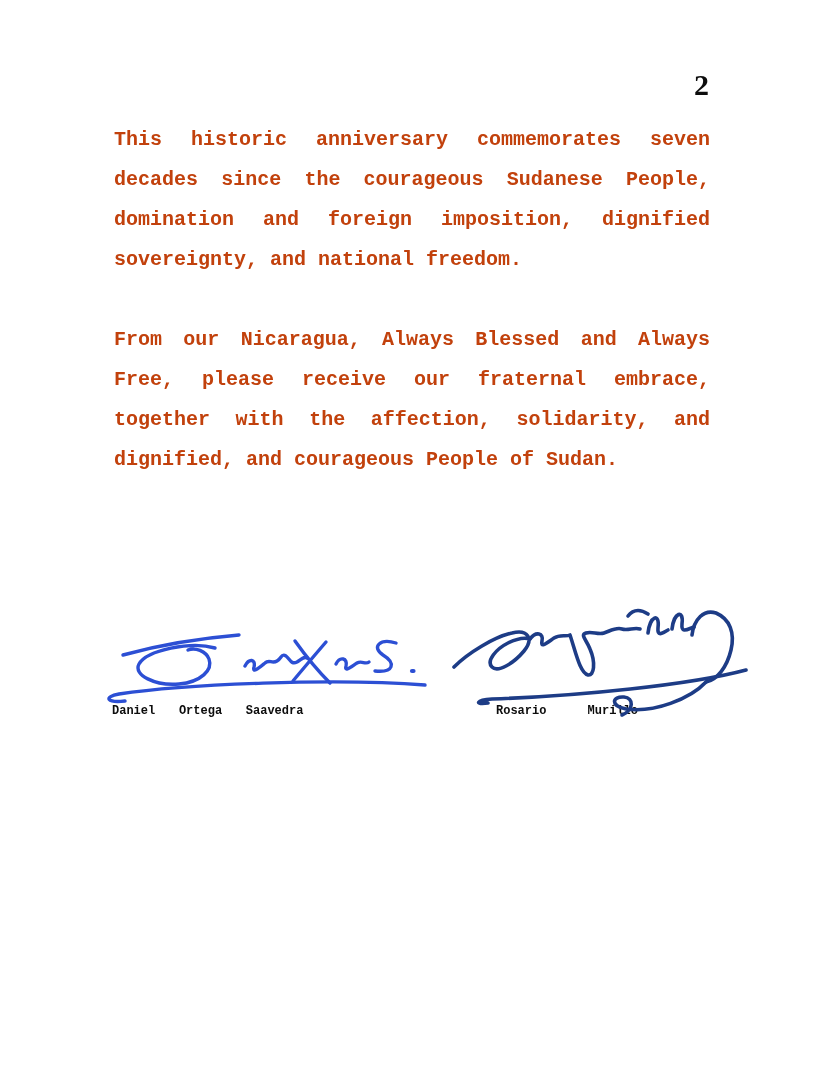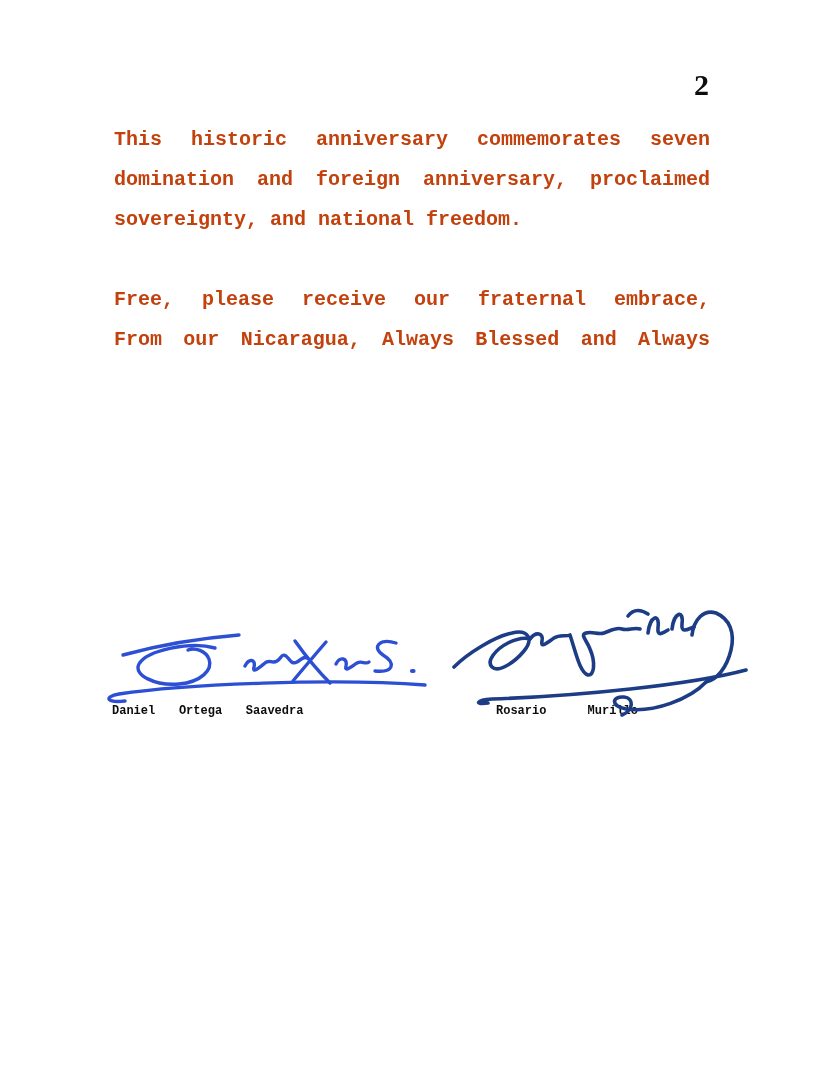--- a/index.html
+++ b/index.html
@@ -69,26 +69,29 @@
 </head>
 <body>
 
 <div class="page">
 
   <div class="page-number">2</div>
 
   <div class="letter-body">
     <div class="paragraph">
       <div class="line">This historic anniversary commemorates seven</div>
-      <div class="line">domination and foreign anniversary, proclaimed</div>
+      <div class="line">decades since the courageous Sudanese People,</div>
+      <div class="line">domination and foreign imposition, dignified</div>
       <div class="line last">sovereignty, and national freedom.</div>
     </div>
     <div class="paragraph">
+      <div class="line">From our Nicaragua, Always Blessed and Always</div>
       <div class="line">Free, please receive our fraternal embrace,</div>
-      <div class="line">From our Nicaragua, Always Blessed and Always</div>
+      <div class="line">together with the affection, solidarity, and</div>
+      <div class="line last">dignified, and courageous People of Sudan.</div>
     </div>
   </div>
 
   <div class="sig-block">
 
     <svg class="sig-svg ortega" width="340" height="100" viewBox="0 0 340 100" aria-hidden="true">
       <g fill="none" stroke="#2c4fd4" stroke-width="3.4" stroke-linecap="round" stroke-linejoin="round">
         <path d="M120,40 C96,33 52,42 44,56 C38,67 60,78 84,76 C106,74 118,62 114,51 C111,43 100,39 93,42"></path>
         <path d="M28,47 C64,37 108,30 144,27"></path>
         <path d="M150,58 C154,50 161,51 159,59 C157,66 165,59 170,55 C174,51 177,56 182,53 C187,50 186,45 191,48 C195,51 196,57 202,54 C207,51 209,48 212,50"></path>

